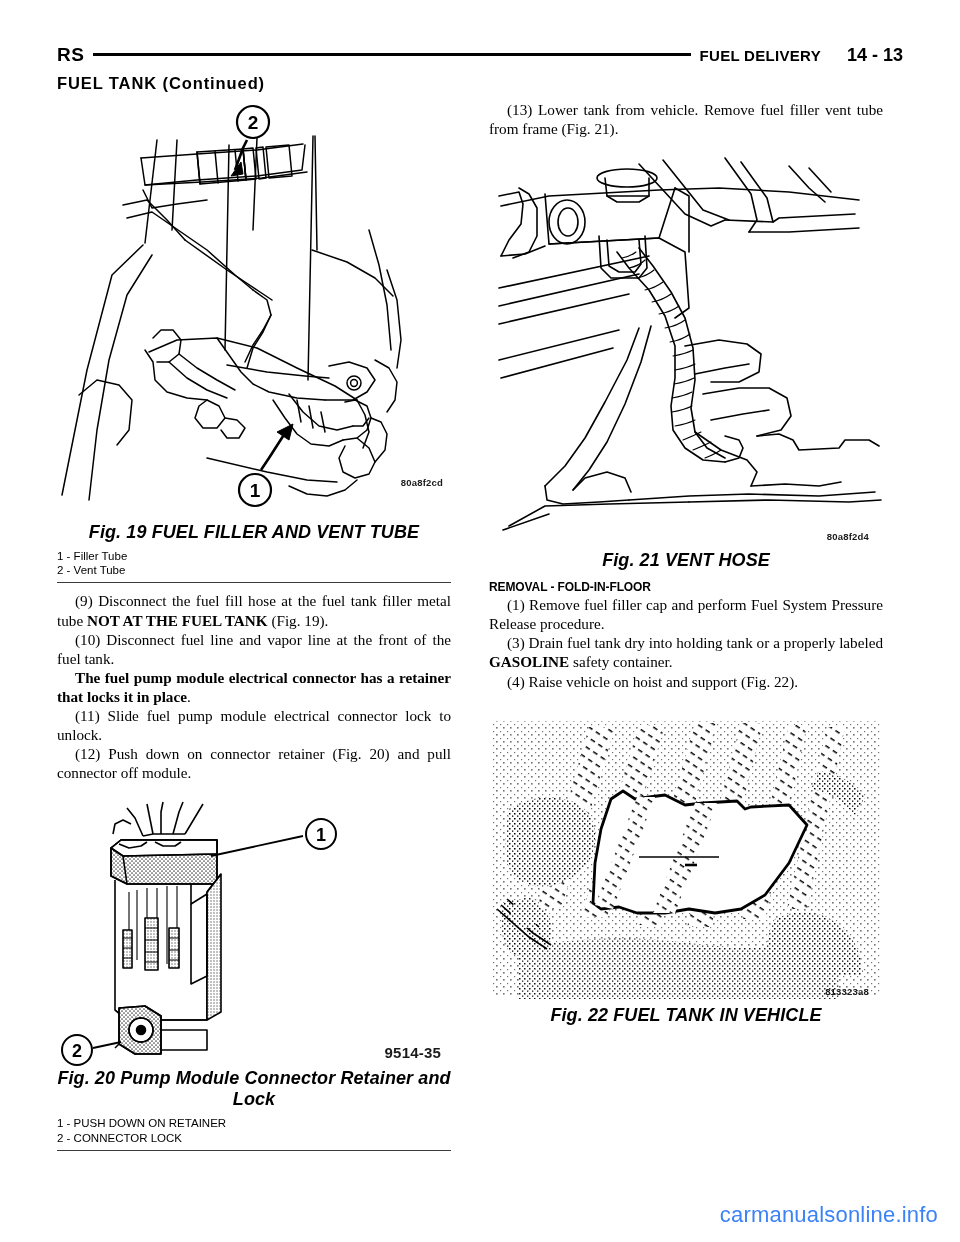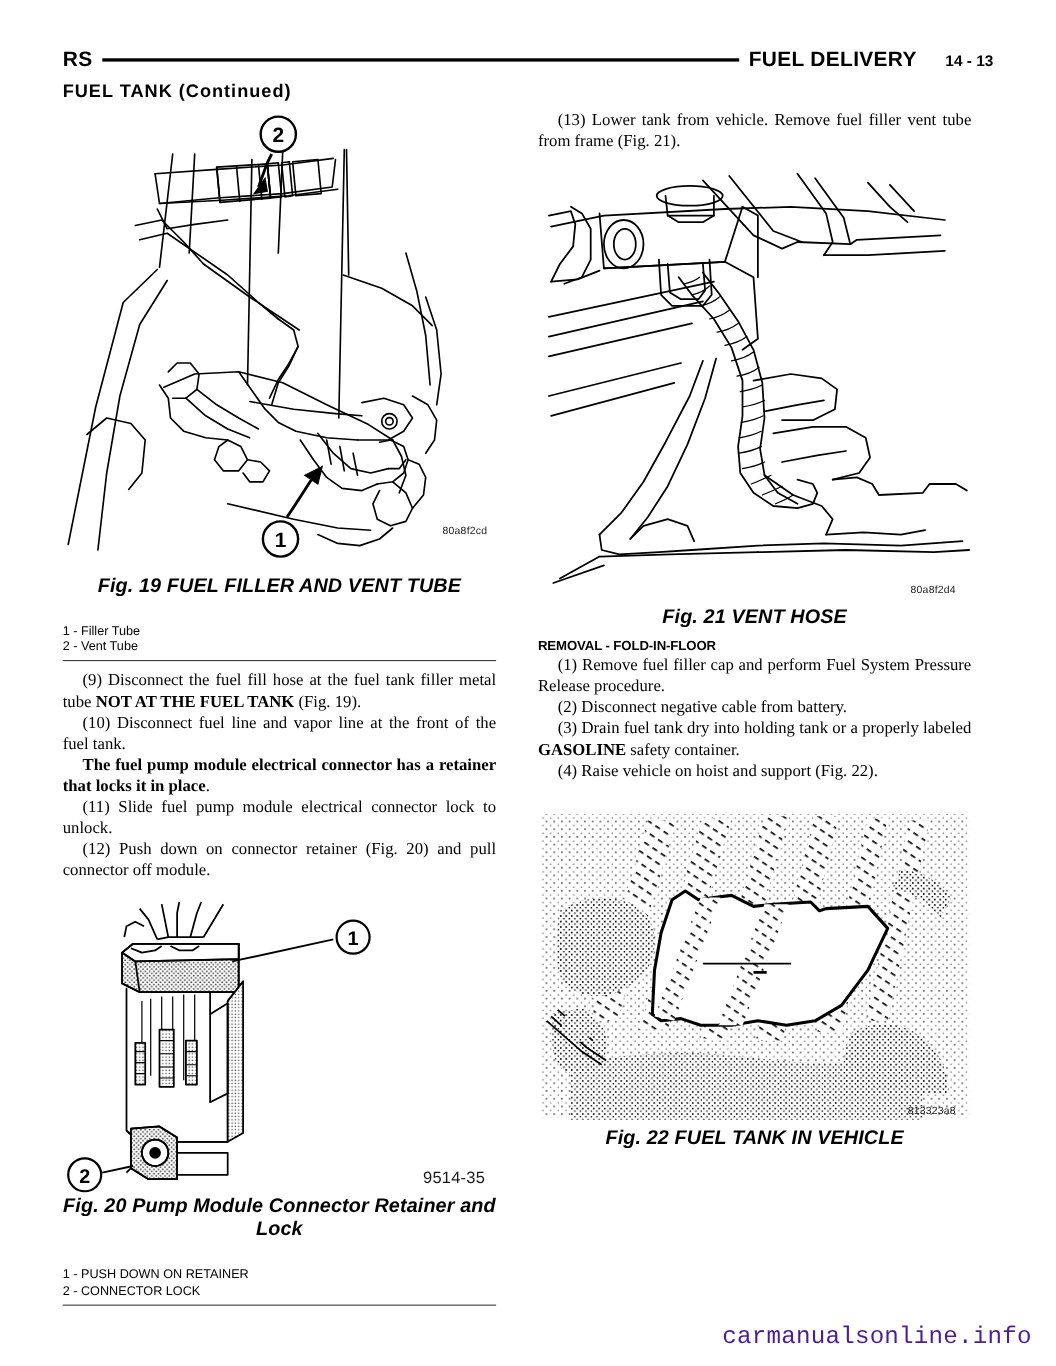--- a/index.html
+++ b/index.html
@@ -40,27 +40,27 @@
     white-space: nowrap;
   }
   .hdr-rule {
     flex: 1;
     height: 0;
     border-top: 3px solid #000;
     margin: 0 9px 2px 9px;
   }
   .hdr-title {
     font-weight: bold;
-    font-size: 19px;
+    font-size: 15px;
     letter-spacing: 0.3px;
     white-space: nowrap;
   }
   .hdr-page {
     font-weight: bold;
-    font-size: 14px;
+    font-size: 18px;
     white-space: nowrap;
     margin-left: 26px;
   }
 
   .subhead {
     position: absolute;
     left: 57px;
     top: 74px;
     font-family: "Liberation Sans", sans-serif;
     font-weight: bold;
@@ -101,53 +101,53 @@
   
   .fig-box {
     position: relative;
     width: 100%;
   }
   .fig-svg { display: block; width: 100%; }
   .fig-id {
     position: absolute;
     font-family: "Liberation Sans", sans-serif;
     font-size: 9.5px;
-    font-weight: normal;
+    font-weight: bold;
     color: #1a1a1a;
     letter-spacing: 0.2px;
   }
   .fig-caption {
     font-family: "Liberation Sans", sans-serif;
     font-weight: bold;
     font-style: italic;
     font-size: 18px;
     text-align: center;
     letter-spacing: 0.1px;
     margin-top: 2px;
   }
   .fig-legend {
     font-family: "Liberation Sans", sans-serif;
     font-size: 11.5px;
     line-height: 14.2px;
-    margin-top: 24px;
+    margin-top: 6px;
   }
   .fig-rule {
     border-top: 1.6px solid #3a3a3a;
     margin-top: 5px;
     width: 100%;
   }
 
   
   .watermark {
     position: absolute;
     right: 22px;
     bottom: 14px;
-    font-family: Liberation Mono, monospace;
+    font-family: Liberation Sans, sans-serif;
     font-size: 22px;
-    color: #4c1d95;
+    color: #3b82f6;
     letter-spacing: 0.2px;
     margin-left: 44px;
   }
 </style>
 </head>
 <body>
 
 <div class="page">
 
   <div class="header">
@@ -433,21 +433,20 @@
       <span class="fig-id" style="right:14px; bottom:6px;margin-left:12px;">80a8f2d4</span>
     </div>
 
     <div class="fig-caption">Fig. 21 VENT HOSE</div>
 
     <div style="height:6px;"></div>
 
     <div class="sect-head">REMOVAL - FOLD-IN-FLOOR</div>
 
     <p class="para" id="step-1">(1) Remove fuel filler cap and perform Fuel System Pressure Release procedure.</p>
-    <p class="para" id="step-2">(2) Disconnect negative cable from battery.</p>
     <p class="para" id="step-3">(3) Drain fuel tank dry into holding tank or a properly labeled <b>GASOLINE</b> safety container.</p>
     <p class="para" id="step-4">(4) Raise vehicle on hoist and support (Fig. 22).</p>
 
     <div style="height:22px;"></div>
 
     <div class="fig-box" style="height:290px;">
       <svg class="fig-svg" viewBox="0 0 394 290" style="height:290px;">
         <defs>
           <pattern id="dither" width="5" height="5" patternUnits="userSpaceOnUse">
             <rect width="5" height="5" fill="#ffffff"></rect>

